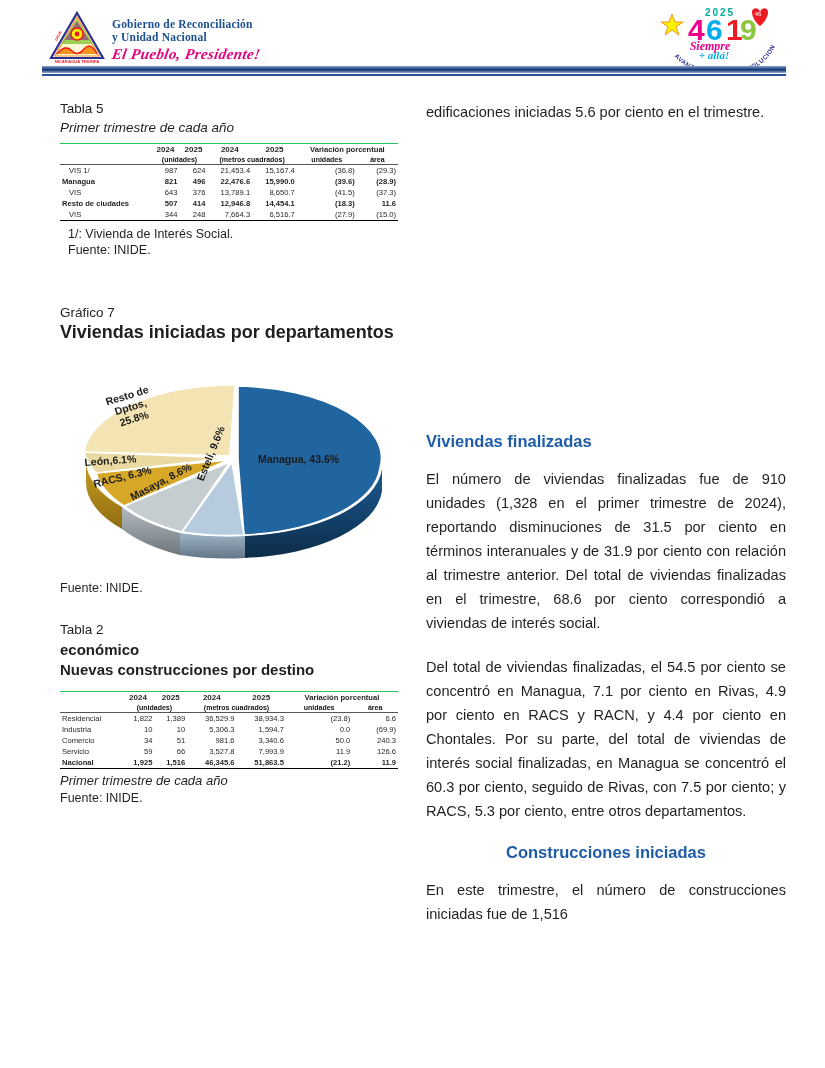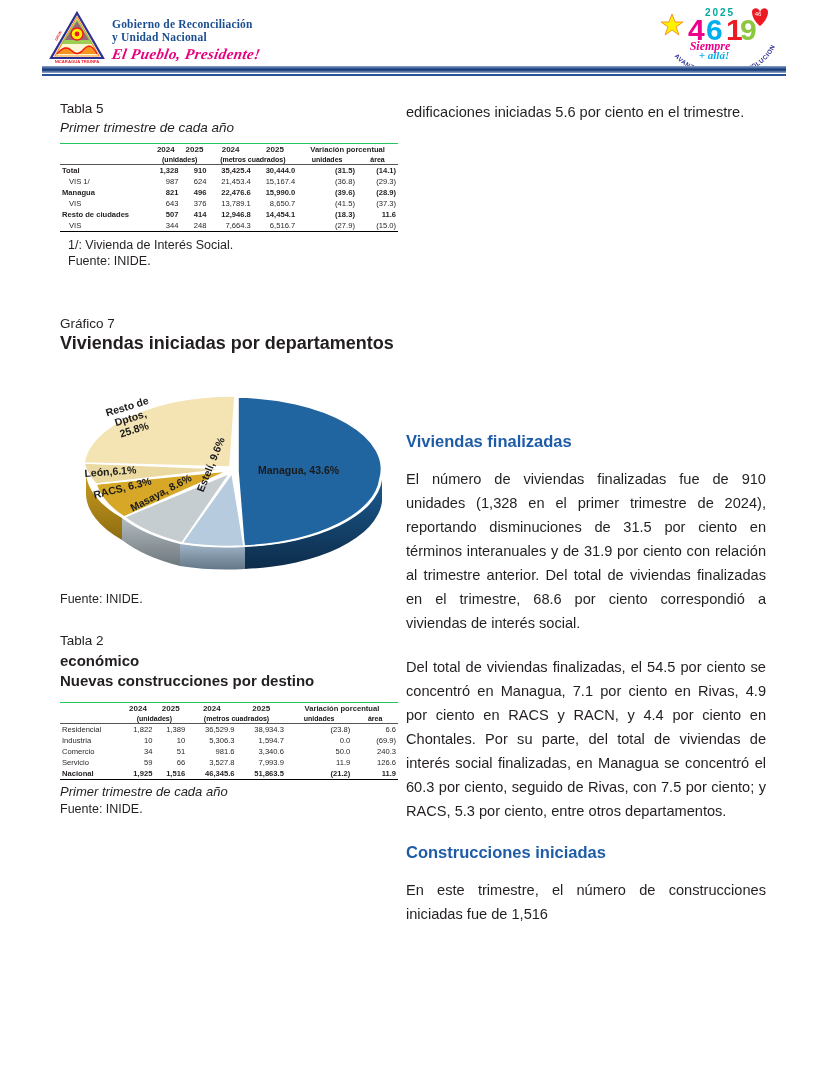--- a/index.html
+++ b/index.html
@@ -20,21 +20,21 @@
   .gov-text{position:absolute;left:112px;top:18px;}
   .gov-line1{font-family:"Liberation Serif",serif;font-weight:bold;font-size:11.5px;color:#1b4f91;line-height:12.5px;letter-spacing:.2px;}
   .gov-slogan{margin-top:3px;font-family:"Liberation Serif",serif;font-style:italic;font-weight:bold;font-size:15px;color:#e6007e;transform:skewX(-10deg);letter-spacing:.4px;}
   .anniv{position:absolute;left:648px;top:4px;width:150px;height:62px;}
   .hdr-band{position:absolute;left:42px;top:66px;width:744px;height:7px;
      background:linear-gradient(180deg,#8ba4c9 0%,#1b3f7d 45%,#1b3f7d 60%,#9fb2cf 100%);}
   .hdr-band2{position:absolute;left:42px;top:74px;width:744px;height:2px;background:#2a5296;}
 
   
   .col-left{position:absolute;left:60px;top:100px;width:350px;}
-  .col-right{position:absolute;left:406px;top:100px;width:360px;}
+  .col-right{position:absolute;left:426px;top:100px;width:360px;}
 
   
   .tbl-label{font-size:13.5px;color:#231f20;line-height:18px;}
   .tbl-title{font-size:15px;font-weight:bold;color:#231f20;line-height:19px;margin-top:1px;}
   .tbl-sub{font-size:13.5px;font-style:italic;color:#231f20;line-height:18px;margin-top:1px;}
 
   table.data{border-collapse:collapse;width:338px;margin-top:6px;font-size:7.6px;}
   table.data th,table.data td{padding:1px 2px;white-space:nowrap;}
   table.data .hl{text-align:left;}
   table.data td.num,table.data th.num{text-align:right;}
@@ -56,21 +56,21 @@
   .chart-label{font-size:13.5px;line-height:18px;}
   .chart-title{font-size:18px;font-weight:bold;line-height:19px;margin-top:1px;}
   .chart-sub{font-size:13.5px;font-style:italic;line-height:18px;margin-top:1px;}
   .pie-wrap{position:relative;width:348px;height:215px;margin-top:14px;}
   .pie-label{position:absolute;font-size:10.5px;font-weight:bold;color:#1a1a1a;white-space:pre;line-height:12px;}
   .chart-fuente{font-size:12.5px;margin-top:10px;}
 
   
   .body-p{font-size:14.6px;line-height:24px;text-align:justify;color:#231f20;margin:0 0 20px 0;}
   .sec-h{font-size:16.5px;font-weight:bold;color:#1f5ca8;margin:0 0 16px 0;}
-  .sp-top{margin-top:12px;}
+  .sp-top{margin-top:12px;text-align:center;}
 
   
   .footer{position:absolute;left:0;top:968px;width:825px;height:100px;}
 </style>
 </head>
 <body>
 
 <div class="page">
 
   <div class="header">
@@ -140,29 +140,20 @@
           </tr>
           <tr class="rule-thin">
             <th class="hl"></th>
             <th class="unitlbl" colspan="2">(unidades)</th>
             <th class="unitlbl" colspan="2">(metros cuadrados)</th>
             <th class="unitlbl">unidades</th>
             <th class="unitlbl">área</th>
           </tr>
         </thead>
         <tbody>
-          <tr class="bold">
-            <td class="hl">Total</td>
-            <td class="num">1,328</td>
-            <td class="num">910</td>
-            <td class="num">35,425.4</td>
-            <td class="num">30,444.0</td>
-            <td class="num">(31.5)</td>
-            <td class="num">(14.1)</td>
-          </tr>
           <tr>
             <td class="hl indent">VIS 1/</td>
             <td class="num">987</td>
             <td class="num">624</td>
             <td class="num">21,453.4</td>
             <td class="num">15,167.4</td>
             <td class="num">(36.8)</td>
             <td class="num">(29.3)</td>
           </tr>
           <tr class="bold">

